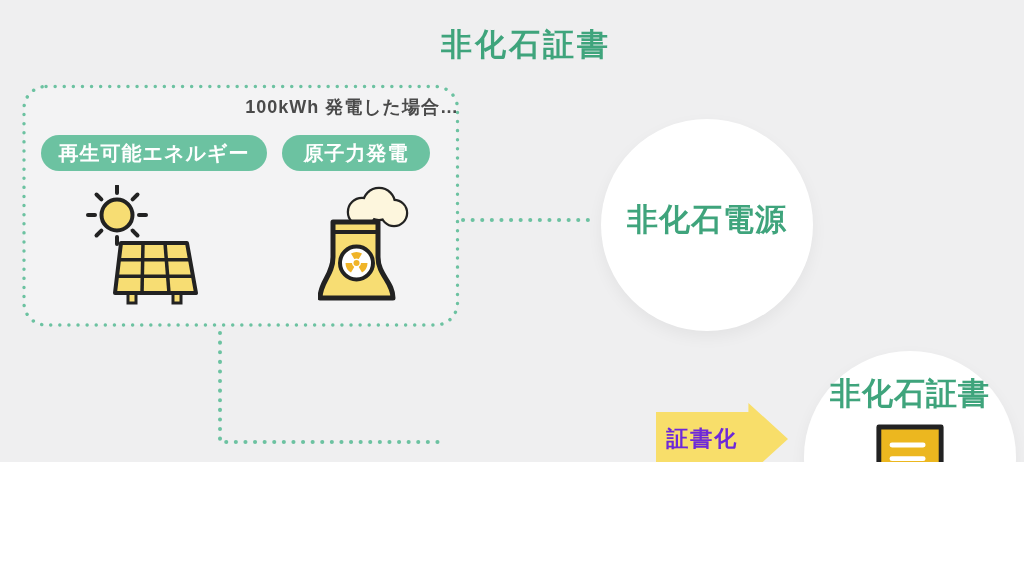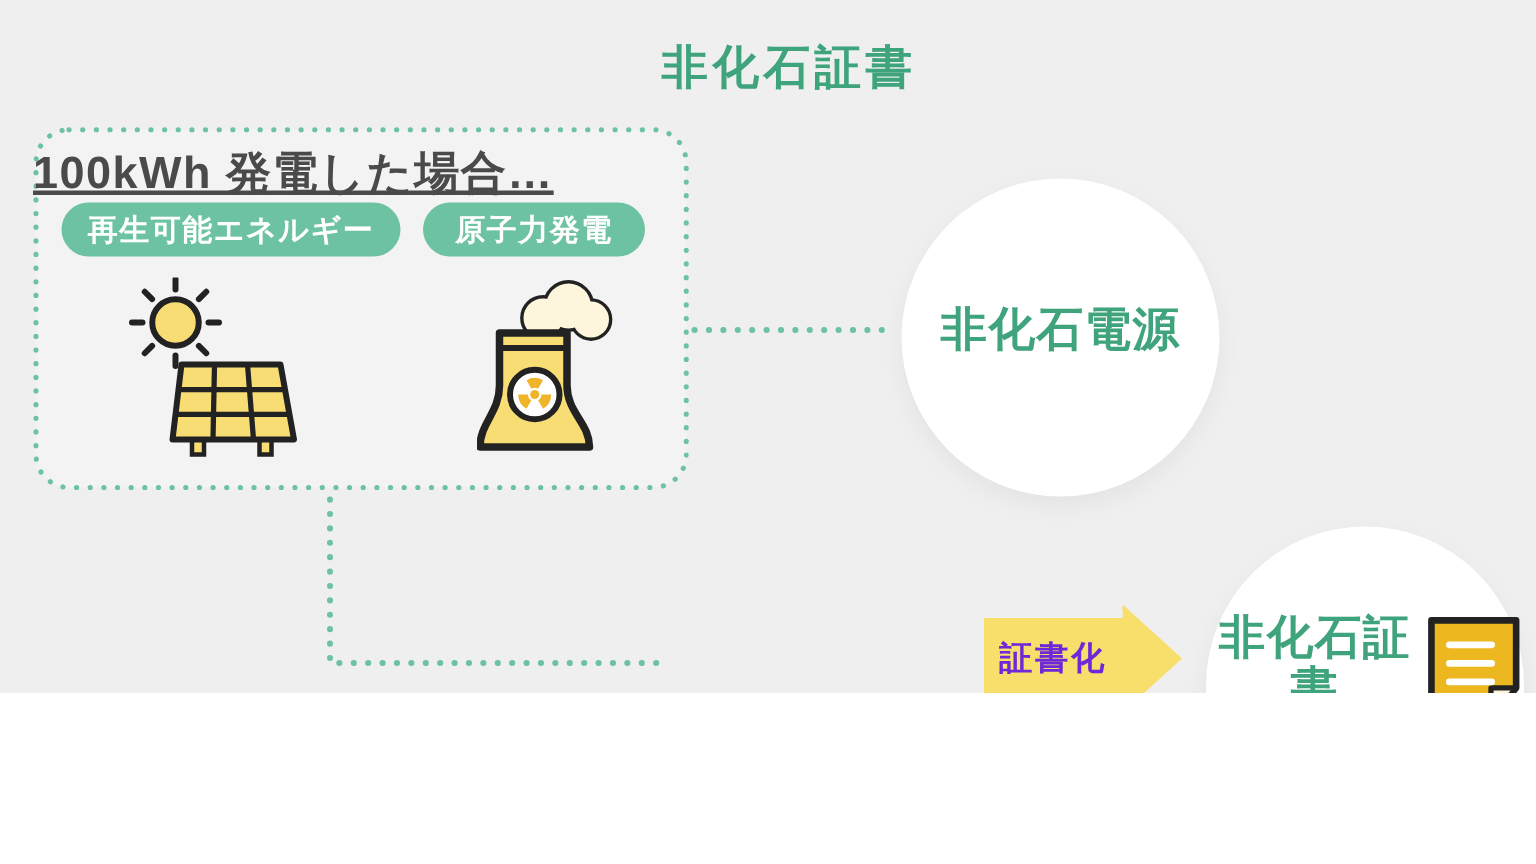--- a/index.html
+++ b/index.html
@@ -15,32 +15,32 @@
   body{font-family:"Liberation Sans","DejaVu Sans",sans-serif;}
   .stage{position:relative;width:1024px;height:462px;background:var(--background);overflow:hidden;}
 
   .title{position:absolute;top:24px;left:0;width:1024px;text-align:center;
          font-size:31px;font-weight:bold;color:var(--accent-green);letter-spacing:3px;
          transform:translateX(14px);}
 
   .overlay{position:absolute;left:0;top:0;width:1024px;height:576px;z-index:1;}
 
   .src-box{position:absolute;left:22px;top:85px;width:437px;height:241px;z-index:2;}
-  .src-heading{position:absolute;top:10px;left:0;width:100%;text-align:left;
-               font-size:30px;font-weight:bold;color:var(--text-dark);letter-spacing:1px;text-decoration:underline;}
+  .src-heading{position:absolute;top:10px;left:0;width:100%;text-align:right;
+               font-size:18px;font-weight:bold;color:var(--text-dark);letter-spacing:1px;}
   .pill{position:absolute;top:50px;height:36px;border-radius:18px;background:var(--soft-green);
         color:#fff;font-size:20px;font-weight:bold;display:flex;align-items:center;
         justify-content:center;letter-spacing:1px;}
   .pill-renewable{left:19px;width:226px;}
   .pill-nuclear{left:260px;width:148px;}
   .icon-solar{position:absolute;left:48px;top:100px;}
   .icon-plant{position:absolute;left:296px;top:100px;}
 
   .circle{position:absolute;width:212px;height:212px;border-radius:50%;background:var(--circle-white);
-          box-shadow:0 6px 16px rgba(0,0,0,0.05);display:flex;flex-direction:row;
+          box-shadow:0 6px 16px rgba(0,0,0,0.05);display:flex;flex-direction:column;
           align-items:center;justify-content:center;text-align:center;z-index:2;box-sizing:border-box;}
   .c1{left:601px;top:119px;padding-bottom:10px;}
   .c2{left:444px;top:351px;padding-bottom:16px;}
   .c3{left:804px;top:351px;padding-bottom:30px;}
   .circle-heading{font-size:31px;font-weight:bold;color:var(--accent-green);letter-spacing:1px;line-height:1.1;}
   .circle-sub{font-size:21px;font-weight:bold;color:var(--text-dark);margin-top:6px;letter-spacing:0.5px;}
   .paren-row{display:flex;align-items:center;justify-content:center;margin-top:3px;color:var(--text-dark);}
   .paren{font-size:34px;font-weight:400;line-height:1;color:#555;transform:scaleY(1.25);}
   .paren-lines{font-size:14px;font-weight:bold;line-height:1.3;margin:0 4px;letter-spacing:0.5px;}
 

